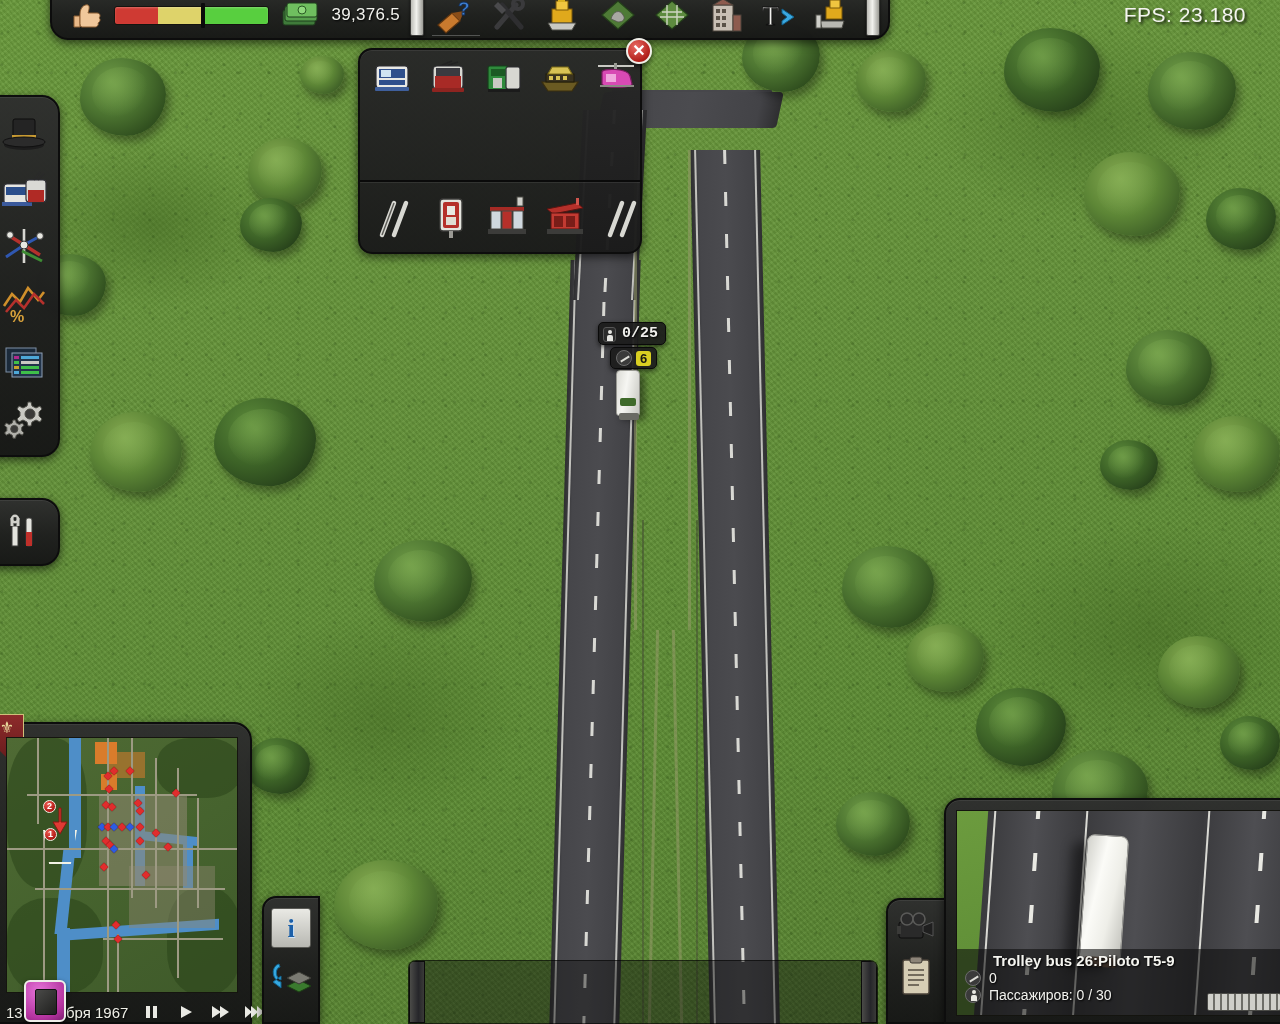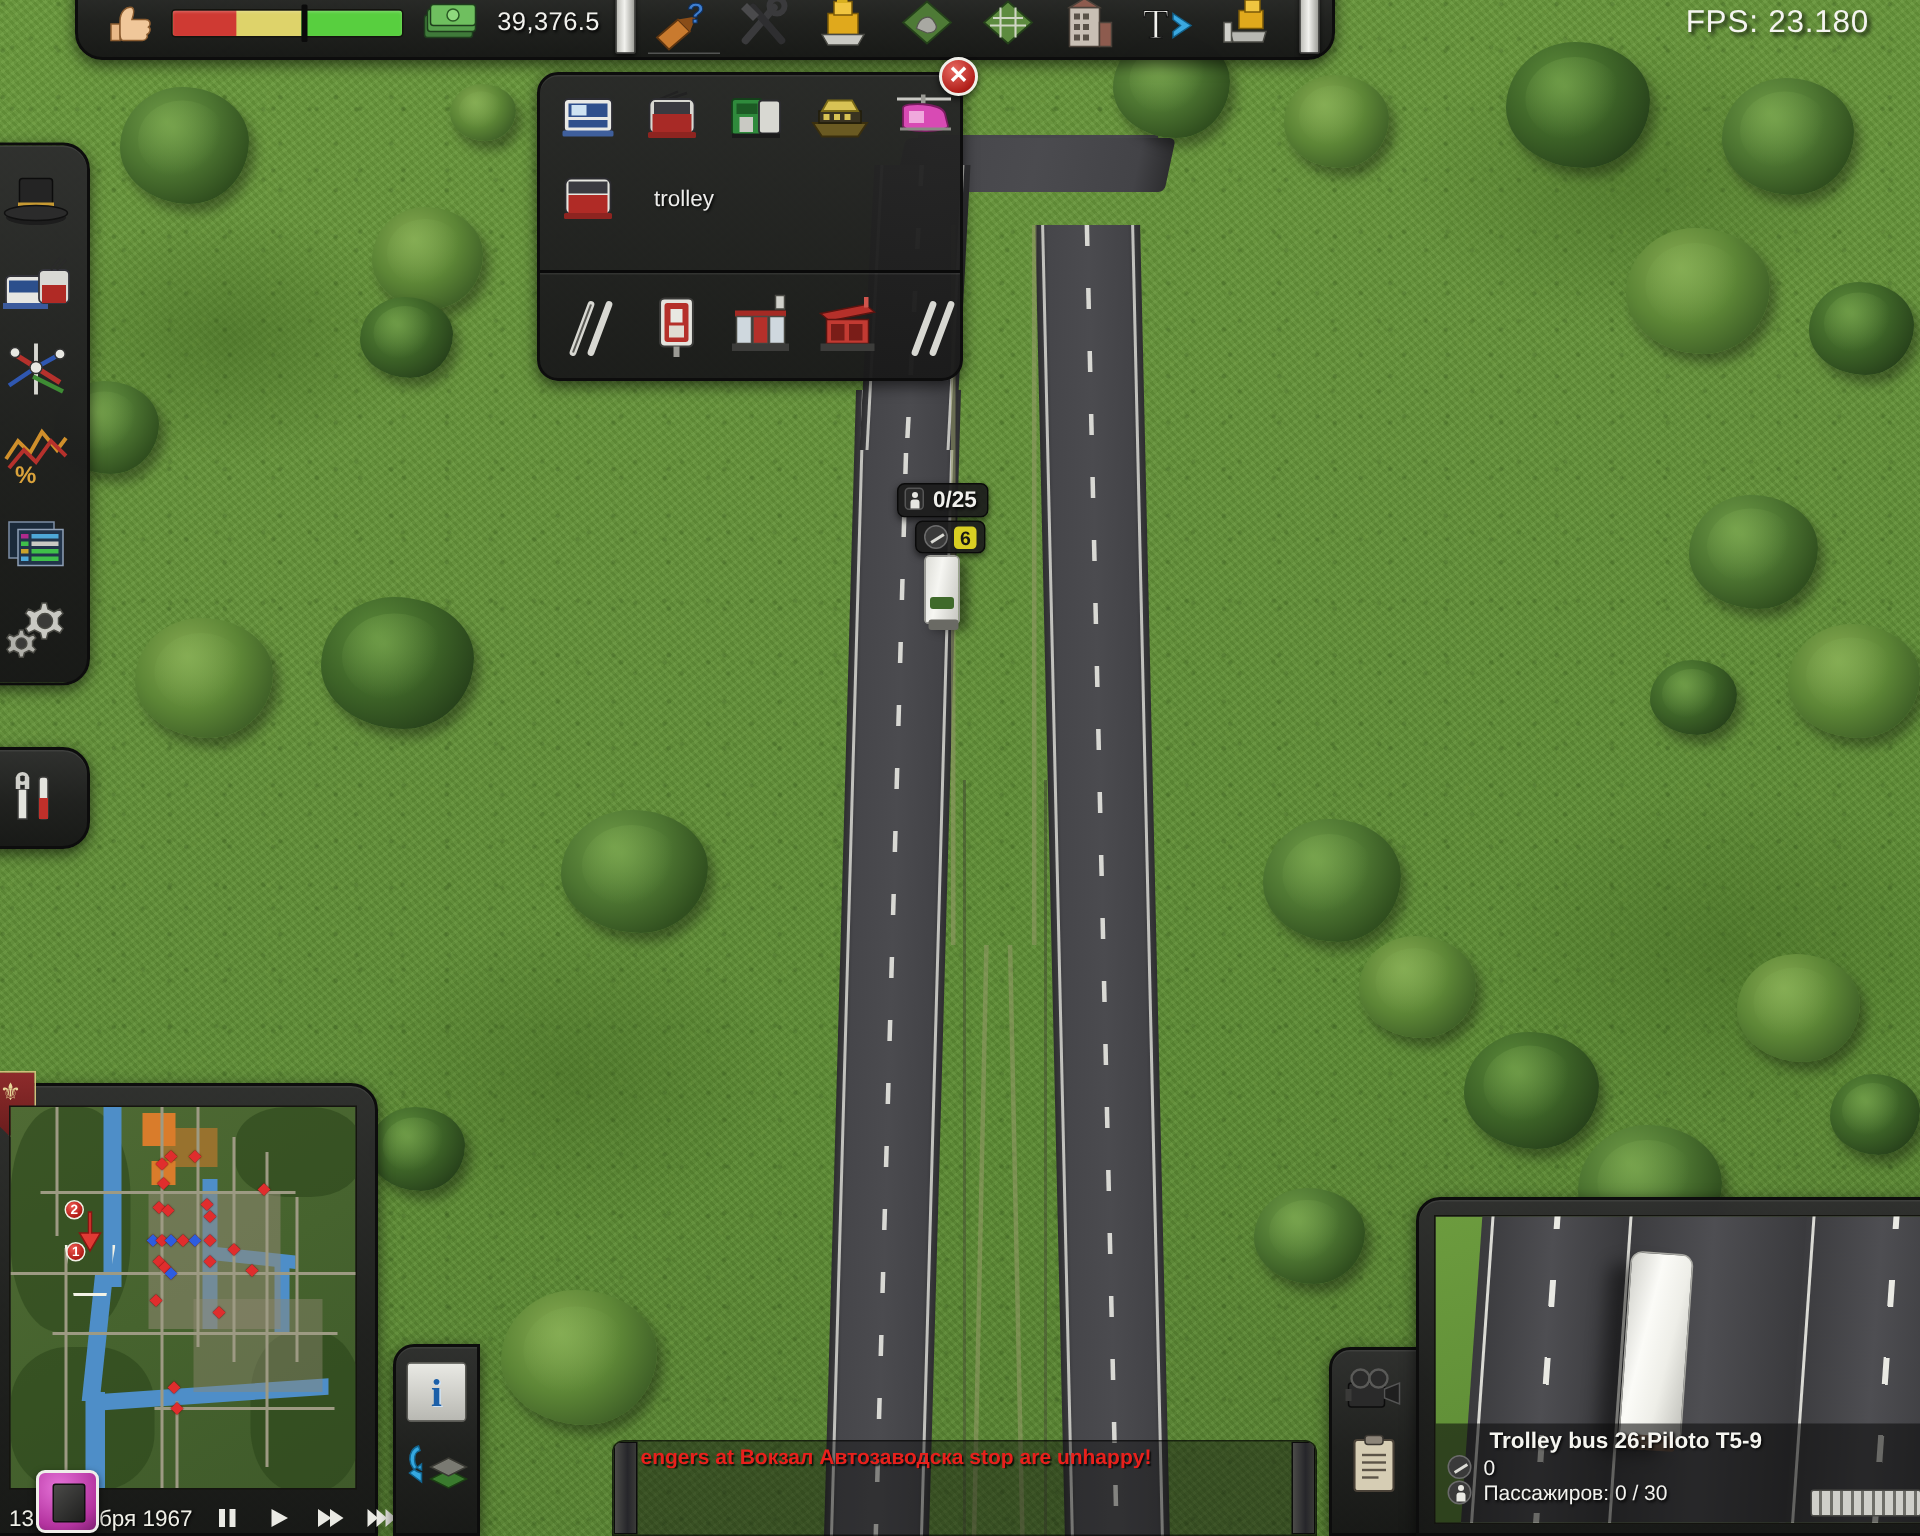--- a/index.html
+++ b/index.html
@@ -144,23 +144,23 @@
   #closebtn {
     position:absolute; right:-12px; top:-12px; width:26px; height:26px; border-radius:50%;
     background: radial-gradient(circle at 36% 30%, #e96a62, #b11f1a 70%, #7c1410 100%);
     border:2px solid #f0efe9; box-shadow:0 2px 5px rgba(0,0,0,.65);
     color:#fff; font-size:16px; font-weight:bold; line-height:22px; text-align:center; cursor:pointer;
   }
 
   
   #veh-tag { position:absolute; left:598px; top:322px; }
   .tag-cap {
-    display:flex; align-items:flex-start; gap:6px;
+    display:flex; align-items:flex-end; gap:6px;
     background: rgba(28,28,28,.93); border:1px solid #0a0a0a; border-radius:5px;
-    padding:2px 7px 2px 4px; box-shadow:0 2px 5px rgba(0,0,0,.6);
+    padding:2px 7px 2px 4px; box-shadow:0 2px 5px rgba(0,0,0,.6);font-family:Liberation Mono, monospace;
   }
   .tag-cap .t {
     color:#f0f0ec; font-size:15px; font-weight:bold; text-shadow:1px 1px 2px #000;
   }
   .tag-sub {
     margin-left:12px; margin-top:2px;
     display:flex; align-items:center; gap:4px;
     background: rgba(28,28,28,.93); border:1px solid #0a0a0a; border-radius:5px;
     padding:2px 5px; box-shadow:0 2px 5px rgba(0,0,0,.6); width:fit-content;
   }
@@ -615,31 +615,20 @@
         <div class="veh-icon">
           <svg viewBox="0 0 44 40" width="44" height="40">
             <path d="M4 8 L40 8" stroke="#c9c9c3" stroke-width="2"></path>
             <rect x="20" y="5" width="3" height="6" fill="#9a9a94"></rect>
             <path d="M8 14 C8 10 34 10 36 18 L38 26 C38 30 10 31 8 26 Z" fill="#d84ab4" stroke="#7a1c60" stroke-width="1.2"></path>
             <rect x="12" y="16" width="10" height="8" fill="#f0a8dd"></rect>
             <path d="M6 28 L40 28" stroke="#8a8a84" stroke-width="2"></path>
           </svg>
         </div>
       </div>
-      <div class="pk-row" style="margin-top:14px;">
-        <div class="veh-icon">
-          <svg viewBox="0 0 44 40" width="44" height="40">
-            <rect x="7" y="7" width="30" height="24" rx="4" fill="#e6e6e0" stroke="#2c2c30" stroke-width="1.2"></rect>
-            <rect x="9" y="18" width="26" height="12" fill="#b02b26"></rect>
-            <rect x="9" y="9" width="26" height="8" fill="#3a3a40"></rect>
-            <rect x="6" y="30" width="32" height="4" rx="1" fill="#8e2420"></rect>
-          </svg>
-        </div>
-        <div class="sel-label">trolley</div>
-      </div>
     </div>
     <div class="pk-sep"></div>
     <div class="pk-bot">
       <div class="build-icon">
         <svg viewBox="0 0 44 46" width="44" height="46">
           <path d="M10 40 L22 8" stroke="#d8d8d2" stroke-width="4.5" stroke-linecap="round"></path>
           <path d="M22 40 L34 8" stroke="#d8d8d2" stroke-width="4.5" stroke-linecap="round"></path>
           <path d="M10 40 L22 8" stroke="#5a5a55" stroke-width="1.4"></path>
         </svg>
       </div>
@@ -799,21 +788,20 @@
         <path d="M10 6 C2 8 2 22 12 24 L12 30 L4 24 L12 18 L12 22 C6 20 6 10 11 9 Z" fill="#35a8e0" stroke="#12648f" stroke-width="1"></path>
         <path d="M30 22 L42 28 L30 34 L18 28 Z" fill="#3a7a2e" stroke="#1c3e14" stroke-width="1"></path>
         <path d="M30 14 L42 20 L30 26 L18 20 Z" fill="#7a7a72" stroke="#3a3a34" stroke-width="1"></path>
       </svg>
     </div>
   </div>
 
   <div id="msgbar">
     <div class="cap-l"></div>
     <div class="cap-r"></div>
-    <div id="msgtext">engers at Вокзал Автозаводска stop are unhappy!</div>
   </div>
   <div id="msg-icon"></div>
 
   <div class="panel" id="vehwin-side">
     <div class="camera-icon">
       <svg viewBox="0 0 42 30" width="42" height="30">
         <rect x="4" y="10" width="24" height="16" rx="2" fill="#2a2a2a" stroke="#0c0c0c"></rect>
         <circle cx="12" cy="7" r="6" fill="#2a2a2a" stroke="#5a5a58" stroke-width="1.6"></circle>
         <circle cx="24" cy="7" r="6" fill="#2a2a2a" stroke="#5a5a58" stroke-width="1.6"></circle>
         <path d="M28 14 L38 10 L38 24 L28 20 Z" fill="#1f1f1f" stroke="#555"></path>

